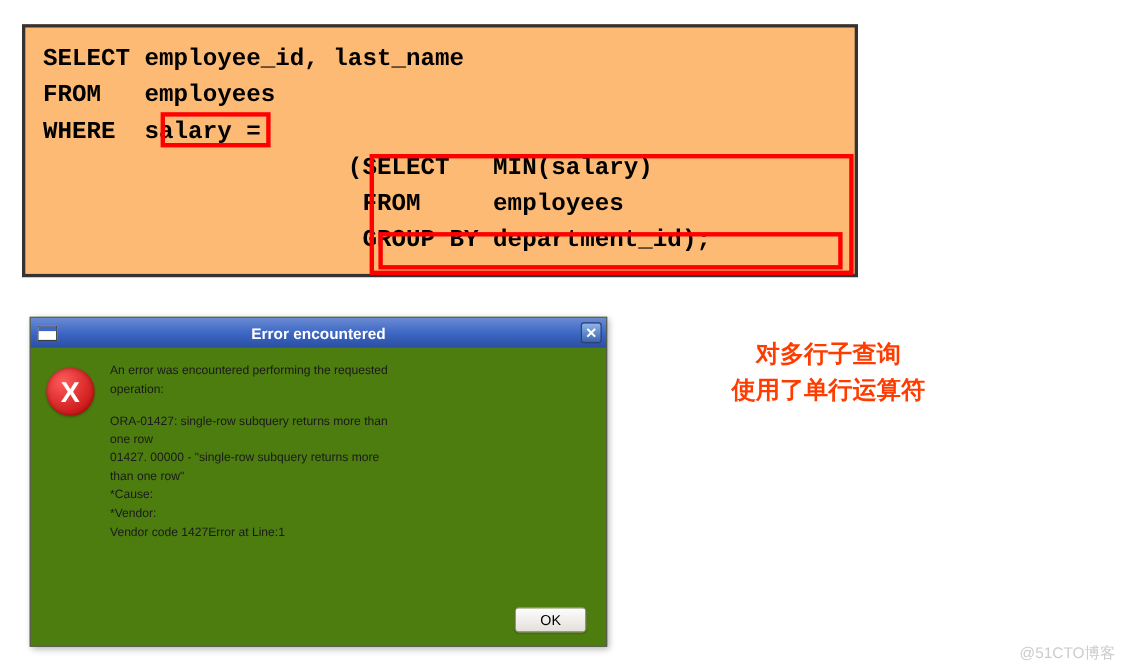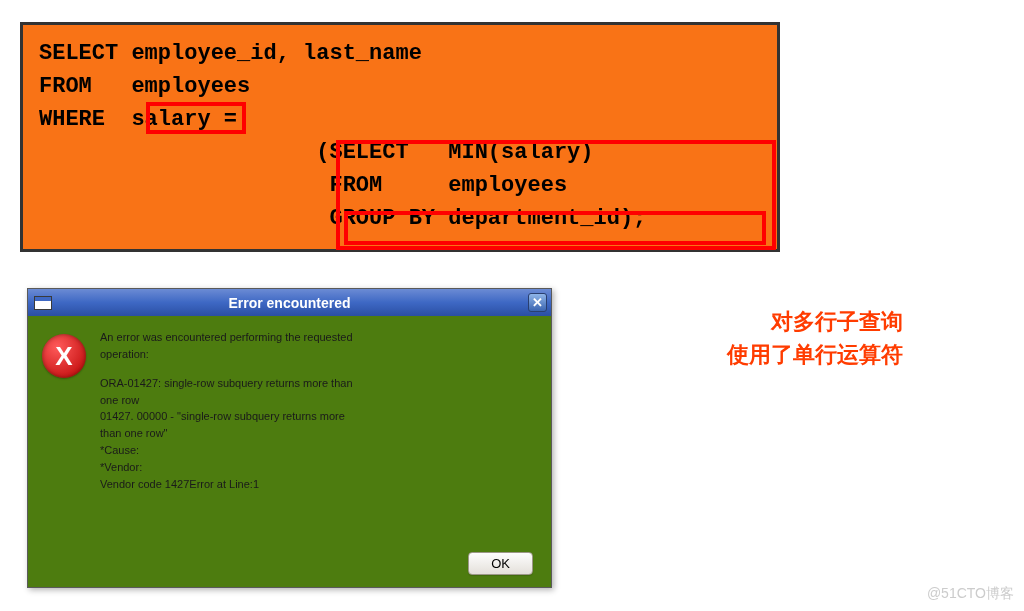--- a/index.html
+++ b/index.html
@@ -4,21 +4,21 @@
   <style>
     * { margin: 0; padding: 0; box-sizing: border-box; }
     body { font-family: Arial, sans-serif; background: #ffffff; width: 1024px; height: 611px; position: relative; }
     
     .code-block {
       position: absolute;
       top: 22px;
       left: 20px;
       width: 760px;
       height: 230px;
-      background: #f97316;
+      background: #fdba74;
       border: 3px solid #333333;
       padding: 12px 16px;
       font-family: "Courier New", monospace;
       font-size: 22px;
       font-weight: bold;
       line-height: 1.5;
     }
     .code-line { white-space: pre; position: relative; }
     
     .red-box-salary {
@@ -144,21 +144,21 @@
       padding: 3px 22px;
       font-size: 13px;
       box-shadow: 0 1px 1px rgba(0,0,0,0.15);
     }
     
     .annotation {
       position: absolute;
       top: 305px;
       left: 603px;
       width: 300px;
-      text-align: right;
+      text-align: center;
       color: #ff3c00;
       font-size: 22px;
       font-weight: bold;
       line-height: 1.5;
       font-family: "Microsoft YaHei", "SimHei", sans-serif;
     }
     
     .watermark {
       position: absolute;
       bottom: 8px;

